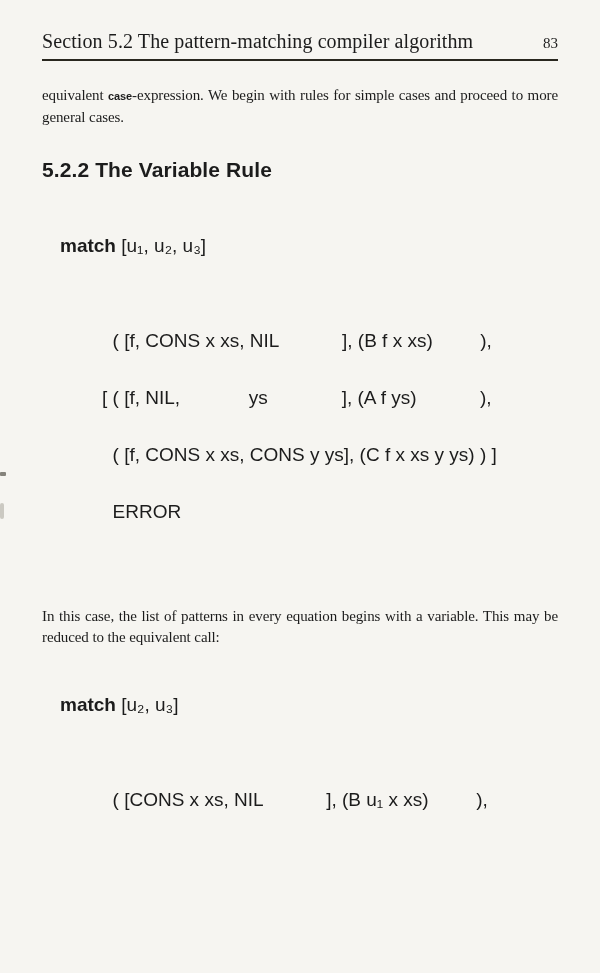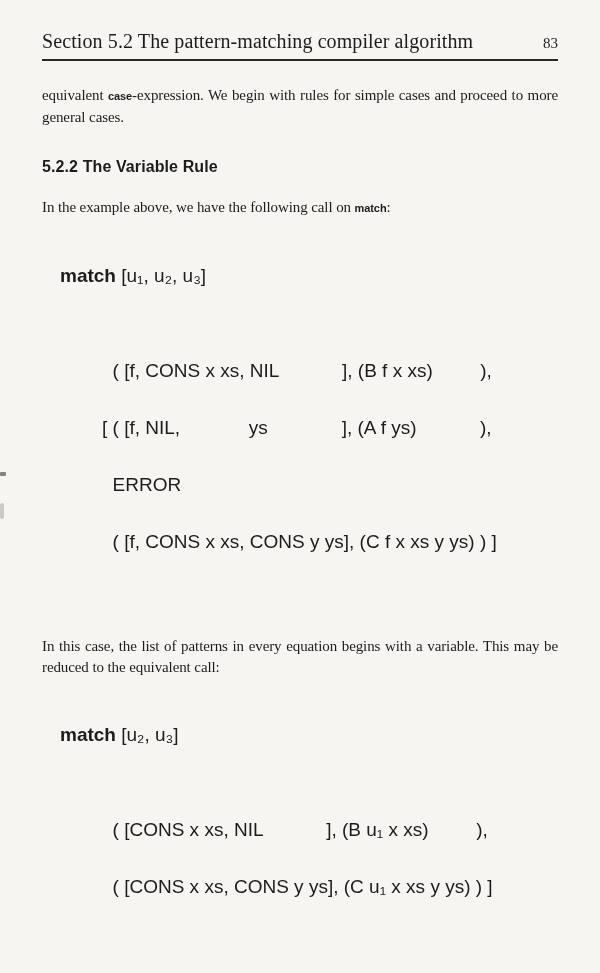--- a/index.html
+++ b/index.html
@@ -34,21 +34,21 @@
     letter-spacing:-0.1px;
     text-align:justify;
     margin:0;
   }
   .p1{margin-top:24px;}
   .p2{margin-top:21px;}
   .p3{margin-top:9px;font-family:Liberation Serif, serif;}
   
   h2{
     font-family:"Liberation Sans","DejaVu Sans",sans-serif;
-    font-weight:bold;font-size:16px;letter-spacing:.1px;
+    font-weight:bold;font-size:21px;letter-spacing:.1px;
     margin:30px 0 16px 0;
   }
   .ikw{
     font-family:"Liberation Sans","DejaVu Sans",sans-serif;
     font-size:11px;font-weight:bold;
   }
   
   .code{
     margin:9px 0 0 18px;
     font-family:"Liberation Sans","DejaVu Sans",sans-serif;
@@ -70,39 +70,37 @@
 
   <div class="runhead">
     <span class="title">Section 5.2  The pattern-matching compiler algorithm</span>
     <span class="pagenum">83</span>
   </div>
 
   <p class="p1"><span>equivalent </span><span class="ikw">case</span><span>-expression. We begin with rules for simple cases and proceed to more general cases.</span></p>
 
   <h2>5.2.2  The Variable Rule</h2>
 
-  <p class="p2"><span>In the example above, we have the following call on </span><span class="ikw">match</span><span>:</span></p>
 
   <div class="code">
     <div class="code-head"><span class="kw">match</span><span> [u₁, u₂, u₃]</span></div>
     <div class="code-lines">
       <div class="code-line">  ( [f, CONS x xs, NIL            ], (B f x xs)         ),</div>
       <div class="code-line">[ ( [f, NIL,             ys              ], (A f ys)            ),</div>
+      <div class="code-line">  ( [f, CONS x xs, CONS y ys], (C f x xs y ys) ) ]</div>
       <div class="code-line">  ERROR</div>
-      <div class="code-line">  ( [f, CONS x xs, CONS y ys], (C f x xs y ys) ) ]</div>
     </div>
   </div>
 
   <p class="p3">In this case, the list of patterns in every equation begins with a variable. This may be reduced to the equivalent call:</p>
 
   <div class="code">
     <div class="code-head"><span class="kw">match</span><span> [u₂, u₃]</span></div>
     <div class="code-lines">
       <div class="code-line">  ( [CONS x xs, NIL            ], (B u₁ x xs)         ),</div>
-      <div class="code-line">  ( [CONS x xs, CONS y ys], (C u₁ x xs y ys) ) ]</div>
       
     </div>
   </div>
 
   <div class="speck1"></div>
   <div class="speck2"></div>
 
 </div>
 
 </body></html>

